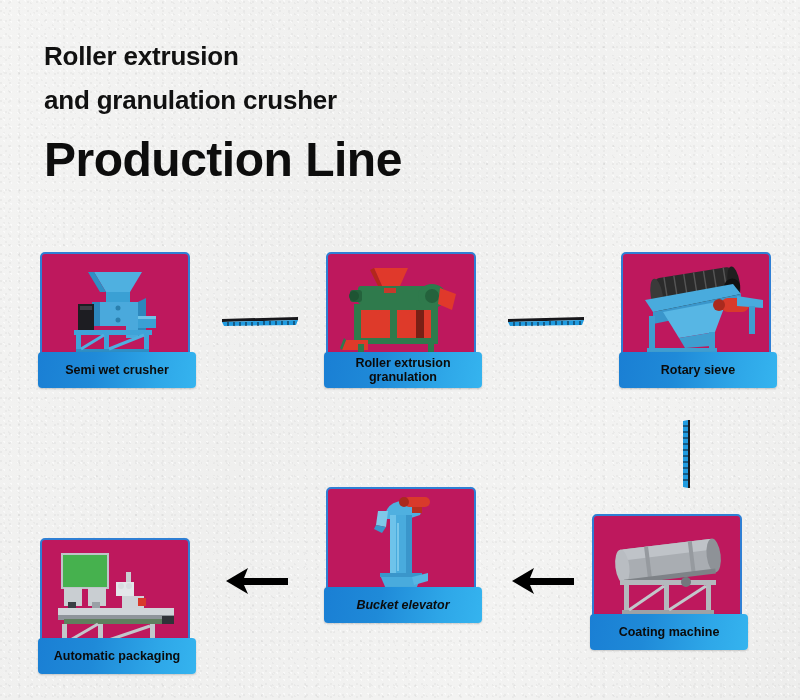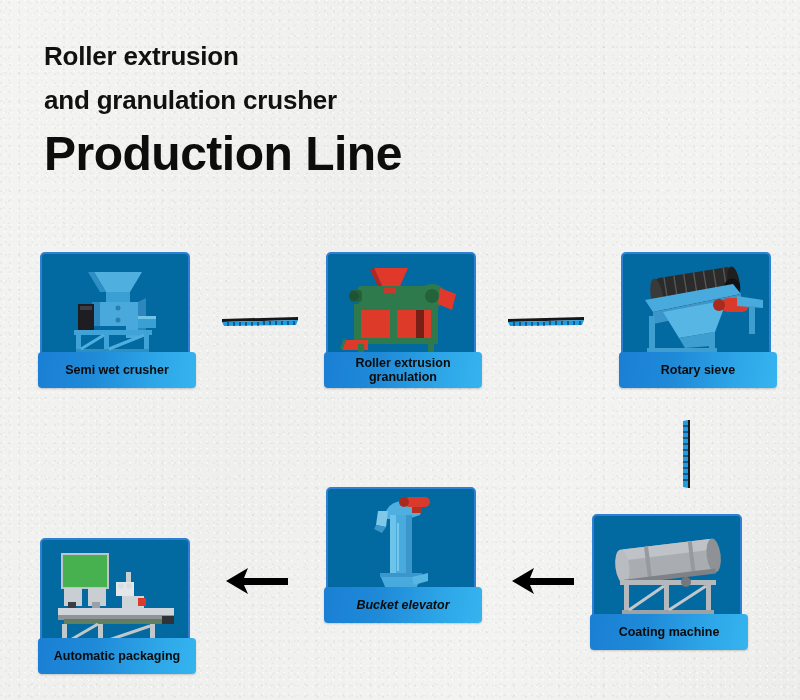--- a/index.html
+++ b/index.html
@@ -43,32 +43,32 @@
     line-height: 44px;
     letter-spacing: -0.2px;
     white-space: nowrap;
   }
   .main-title {
     color: #0d0d0d;
     font-weight: bold;
     font-size: 48px;
     line-height: 60px;
     letter-spacing: -0.5px;
-    margin-top: 2px;
+    margin-top: 8px;
     white-space: nowrap;
   }
 
   
   .card {
     position: absolute;
     width: 150px;
     height: 110px;
     border: 2px solid #2f7fd4;
     border-radius: 5px;
-    background: #0369a1;
+    background: #be185d;
     box-sizing: border-box;
   }
   .card-art {
     position: absolute;
     inset: 0;
     overflow: hidden;
   }
   .card-label {
     position: absolute;
     left: -4px;

